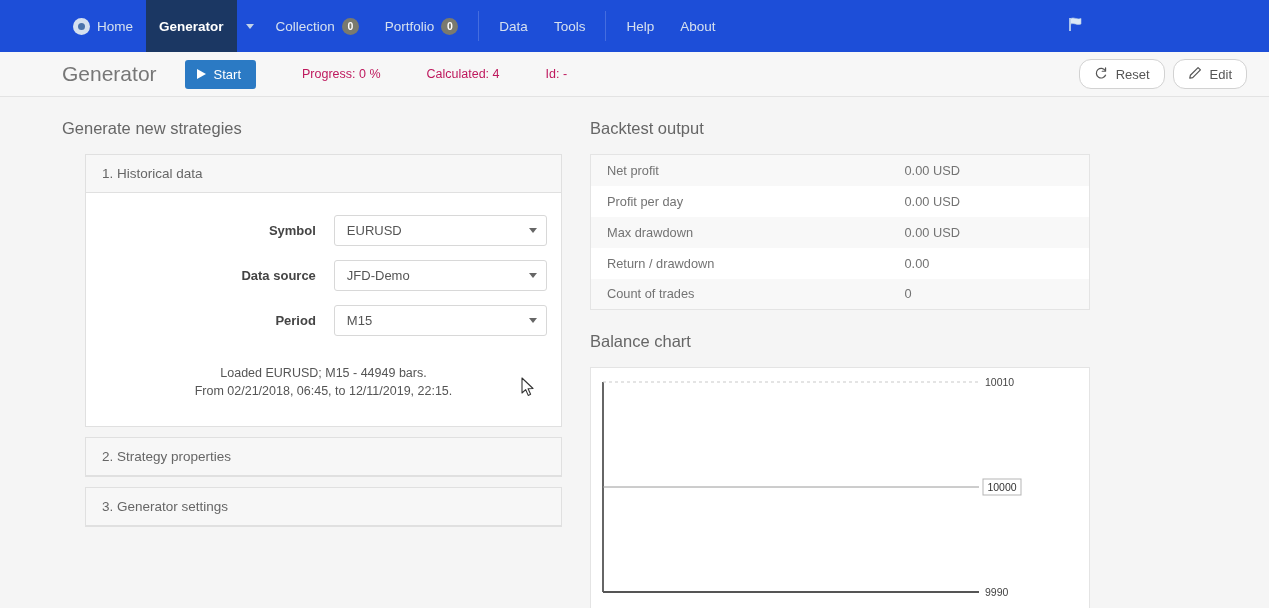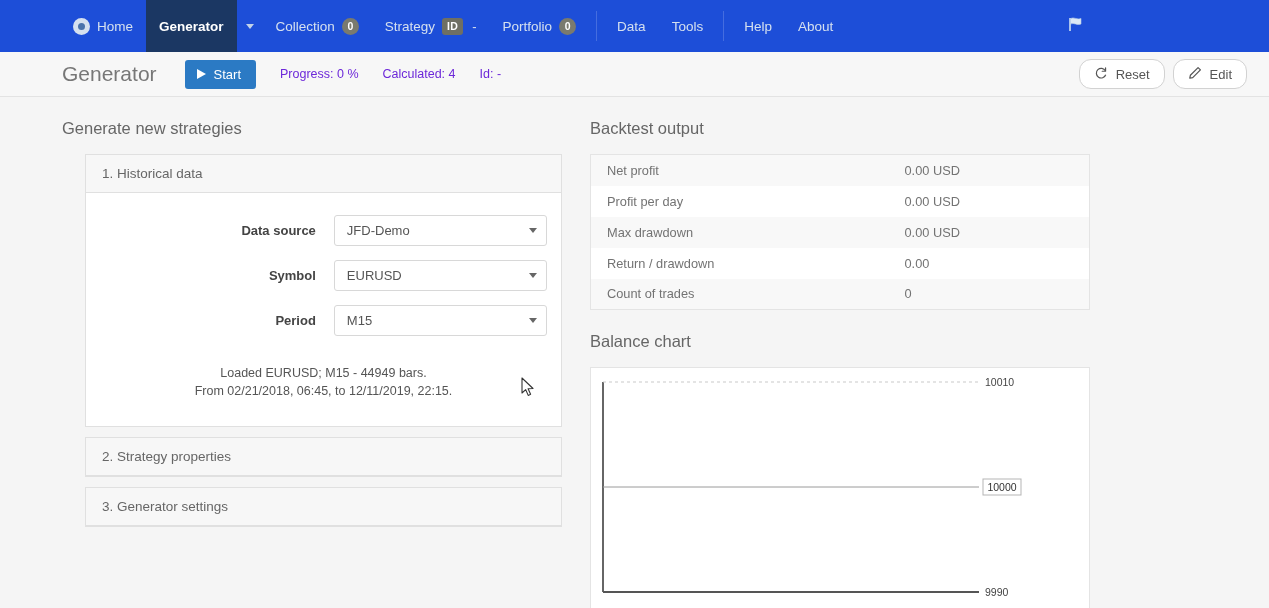--- a/index.html
+++ b/index.html
@@ -114,22 +114,22 @@
     font-weight: 500;
   }
   .play-tri {
     width: 0; height: 0;
     border-top: 5.5px solid transparent;
     border-bottom: 5.5px solid transparent;
     border-left: 9px solid #ffffff;
   }
   .status-item {
     font-size: 12.5px;
-    color: #6d28d9;
-    margin-left: 24px;
+    color: #be185d;
+    margin-left: 46px;
     white-space: nowrap;
   }
   .toolbar-right {
     margin-left: auto;
     display: flex;
     gap: 8px;
   }
   .btn-ghost {
     background: #ffffff;
     border: 1px solid #d2d2d2;
@@ -270,25 +270,20 @@
 
   <div class="nav-item caret">
     <span class="caret-down"></span>
   </div>
 
   <div class="nav-item">
     <span>Collection</span>
     <span class="badge">0</span>
   </div>
 
-  <div class="nav-item">
-    <span>Strategy</span>
-    <span class="badge id-badge">ID</span>
-    <span class="id-dash">-</span>
-  </div>
 
   <div class="nav-item">
     <span>Portfolio</span>
     <span class="badge">0</span>
   </div>
 
   <div class="nav-sep"></div>
 
   <div class="nav-item">
     <span>Data</span>
@@ -353,31 +348,31 @@
 <div class="main">
 
   <div class="col-left">
     <div class="section-title">Generate new strategies</div>
 
     <div class="panel">
       <div class="panel-head">1. Historical data</div>
       <div class="panel-body">
 
         <div class="form-row">
+          <div class="form-label">Symbol</div>
+          <div class="select-box">
+            <span>EURUSD</span>
+            <span class="sel-caret"></span>
+          </div>
+        </div>
+
+        <div class="form-row">
           <div class="form-label">Data source</div>
           <div class="select-box">
             <span>JFD-Demo</span>
-            <span class="sel-caret"></span>
-          </div>
-        </div>
-
-        <div class="form-row">
-          <div class="form-label">Symbol</div>
-          <div class="select-box">
-            <span>EURUSD</span>
             <span class="sel-caret"></span>
           </div>
         </div>
 
         <div class="form-row">
           <div class="form-label">Period</div>
           <div class="select-box">
             <span>M15</span>
             <span class="sel-caret"></span>
           </div>

